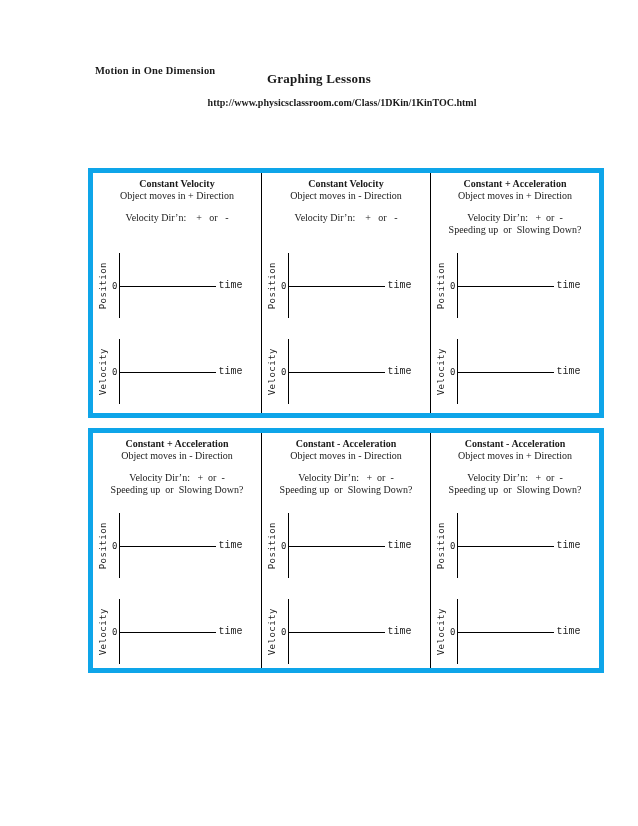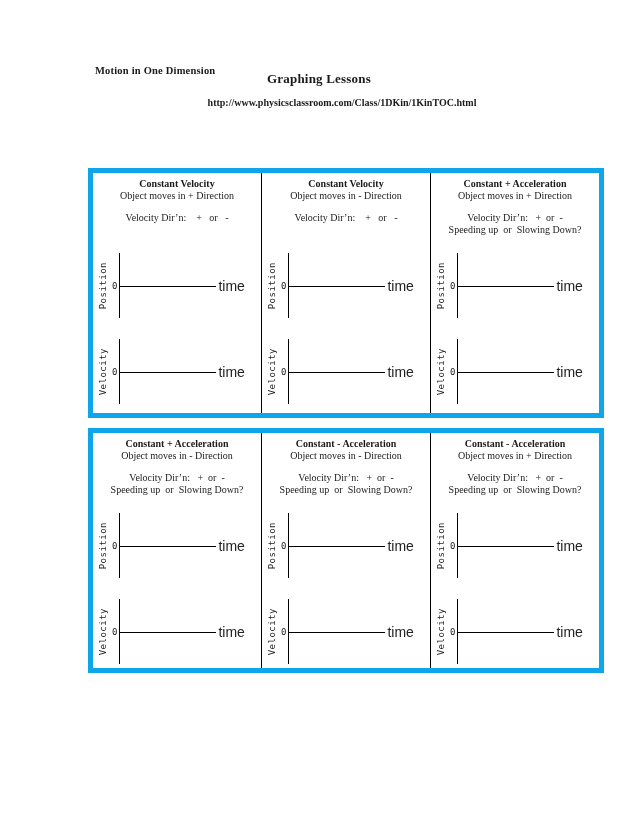--- a/index.html
+++ b/index.html
@@ -48,22 +48,22 @@
     writing-mode:vertical-rl; transform:rotate(180deg);
     width:12px; text-align:center; color:#222;
   }
   .zl {
     font-family:"DejaVu Sans Mono","Liberation Mono",monospace;
     font-size:9px; color:#222; margin:0 2px 0 2px;
   }
   .plot { position:relative; width:96px; height:65px; border-left:1.5px solid #000; }
   .hl { position:absolute; left:0; right:0; top:50%; height:1px; background:#000; }
   .tl {
-    font-family:Liberation Sans, sans-serif;
-    font-size:14px; color:#222; margin-left:2px;
+    font-family:Liberation Mono, monospace;
+    font-size:10px; color:#222; margin-left:2px;
   }
 
   .footer {
     position:absolute; left:88px; top:767px; width:508px;
     font-size:10px; font-weight:bold;
     display:flex; justify-content:space-between;
   }
   .footer .copyright { margin-left:7px; }
 </style>
 </head>

